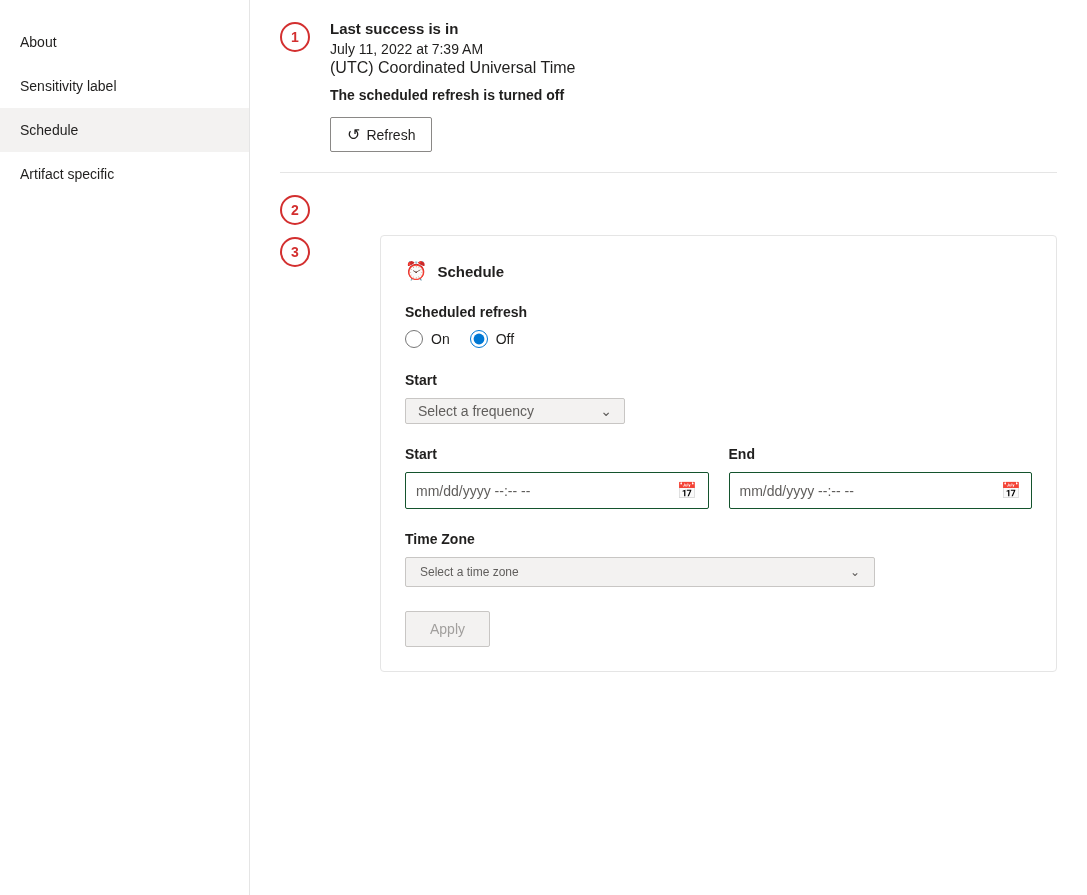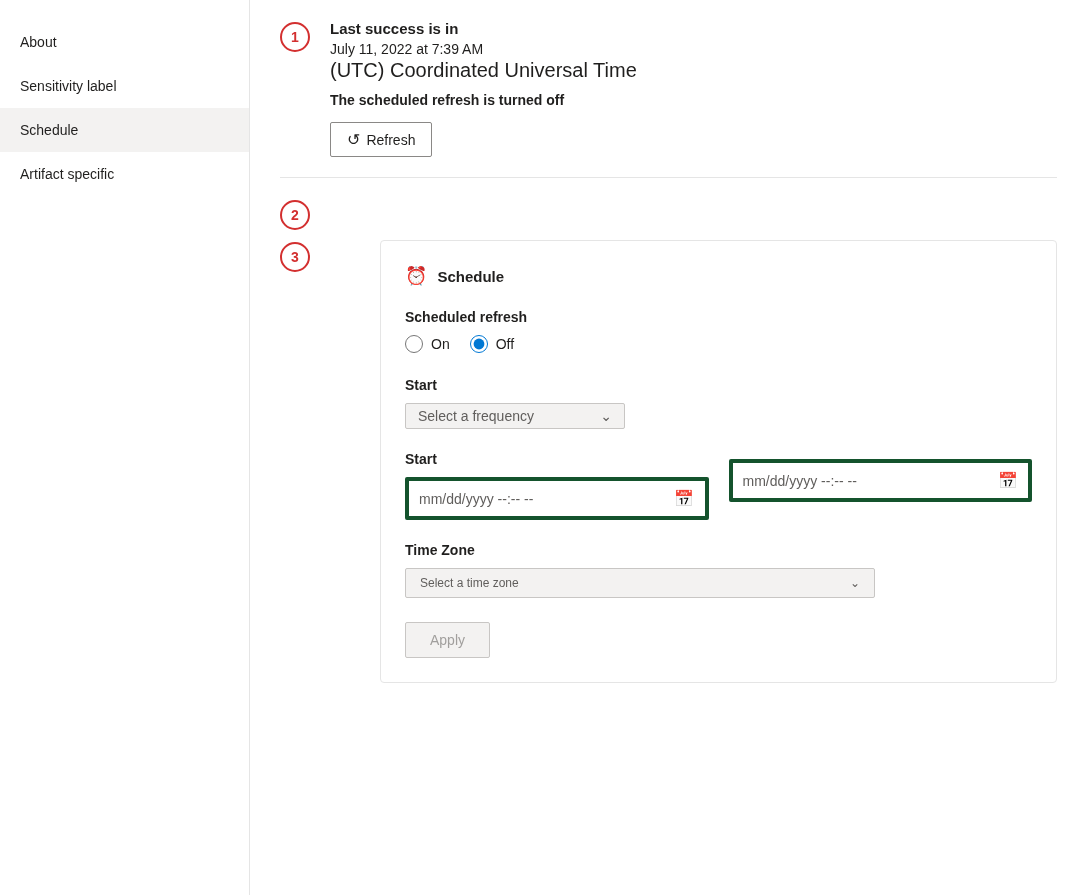--- a/index.html
+++ b/index.html
@@ -70,21 +70,21 @@
       font-weight: 600;
       font-size: 15px;
       margin-bottom: 4px;
     }
     .last-success-date {
       font-size: 14px;
       color: #201f1e;
       margin-bottom: 2px;
     }
     .last-success-tz {
-      font-size: 20px;
+      font-size: 16px;
       color: #201f1e;
       margin-bottom: 10px;
     }
     .scheduled-off-text {
       font-weight: 600;
       font-size: 14px;
       margin-bottom: 14px;
     }
     
     .refresh-btn {
@@ -173,21 +173,21 @@
       display: flex;
       gap: 20px;
       margin-bottom: 22px;
     }
     .date-field {
       flex: 1;
     }
     .date-input-wrapper {
       display: flex;
       align-items: center;
-      border: 4px solid #14532d;
+      border: 1px solid #14532d;
       border-radius: 2px;
       padding: 8px 10px;
       background: #fff;
       gap: 4px;
       margin-top: 8px;
     }
     .date-input-text {
       flex: 1;
       font-size: 14px;
       color: #605e5c;
@@ -307,20 +307,21 @@
         
         <div class="date-row">
           <div class="date-field">
             <div class="field-label">Start</div>
             <div class="date-input-wrapper">
               <span class="date-input-text">mm/dd/yyyy --:-- --</span>
               <span class="calendar-icon">📅</span>
             </div>
           </div>
           <div class="date-field">
+            <div class="field-label">End</div>
             <div class="date-input-wrapper">
               <span class="date-input-text">mm/dd/yyyy --:-- --</span>
               <span class="calendar-icon">📅</span>
             </div>
           </div>
         </div>
 
         
         <div class="timezone-section">
           <div class="field-label">Time Zone</div>

